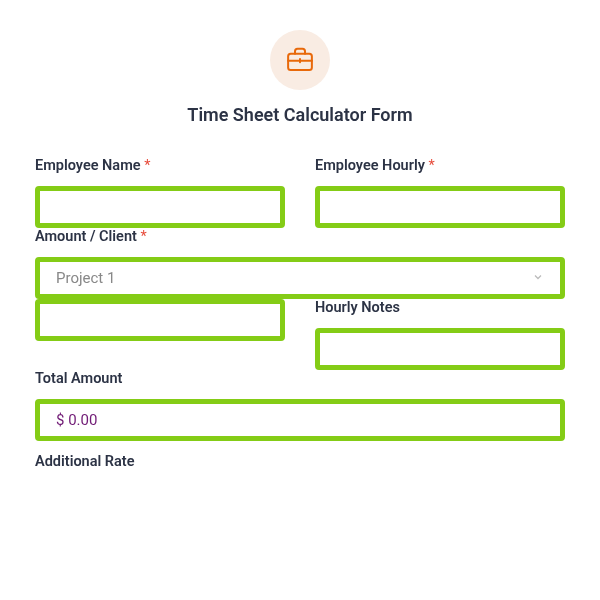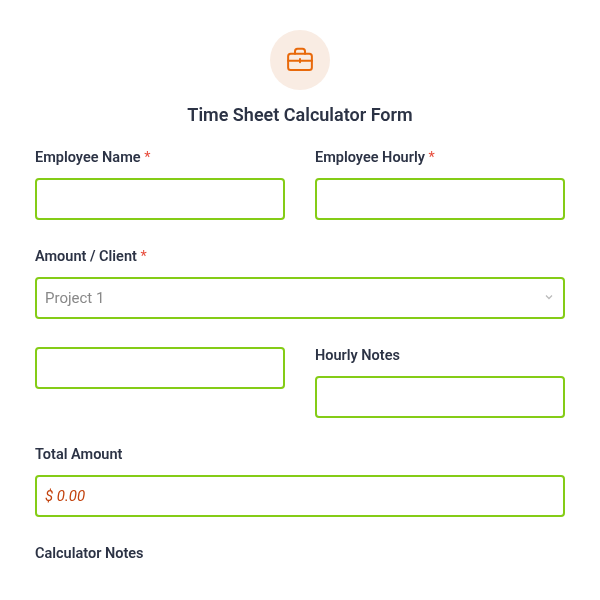--- a/index.html
+++ b/index.html
@@ -3,67 +3,66 @@
   <meta charset="utf-8">
   <style>
     * { margin: 0; padding: 0; box-sizing: border-box; }
     body {
       font-family: -apple-system, BlinkMacSystemFont, "Segoe UI", Roboto, Helvetica, Arial, sans-serif;
       background: #fff;
       width: 600px;
       height: 600px;
       padding: 30px 35px 0;
     }
-    .header { text-align: center; margin-bottom: 24px; }
+    .header { text-align: center; margin-bottom: 32px; }
     .icon-circle {
       width: 60px; height: 60px;
       background: #f9ece3;
       border-radius: 50%;
       display: inline-flex;
       align-items: center;
       justify-content: center;
       margin-bottom: 14px;
     }
     .form-title { font-size: 18px; font-weight: 600; color: #2c3345; }
-    .form-row { display: flex; gap: 30px; margin-bottom: 28px; }
+    .form-row { display: flex; gap: 30px; }
     .form-group { flex: 1; }
     .form-label {
       display: block;
       font-size: 14.5px;
       font-weight: 600;
       color: #2c3345;
       margin-bottom: 12px;
     }
     .req { color: #e74c3c; font-weight: 400; }
     .form-input, .form-select, .form-value {
       width: 100%;
       height: 42px;
-      border: 2px solid #84cc16;
+      border: 5px solid #84cc16;
       border-radius: 4px;
-      padding: 0 8px;
+      padding: 0 16px;
       font-size: 15px;
       color: #555;
       background: #fff;
       gap: 36px;
     }
     .form-select {
       display: flex;
       align-items: center;
       justify-content: space-between;
       color: #888;
       cursor: pointer;
     }
     .form-value {
       display: flex;
       align-items: center;
-      color: #c2410c;
-      font-style: italic;
+      color: #701a75;
     }
     .chev { color: #bbb; }
-    .full-row { margin-bottom: 28px; }
+    .full-row { margin-bottom: 12px; }
     .section-label {
       font-size: 14.5px;
       font-weight: 600;
       color: #2c3345;
     }
   </style>
 </head>
 <body>
 
 <div class="header">
@@ -120,13 +119,13 @@
     <label class="form-label">Hourly Notes</label>
     <input type="text" class="form-input" style="">
   </div>
 </div>
 
 <div class="full-row">
   <label class="form-label">Total Amount</label>
   <div class="form-value">$ 0.00</div>
 </div>
 
-<div class="section-label">Calculator Notes</div>
+<div class="section-label">Additional Rate</div>
 
 </body></html>

